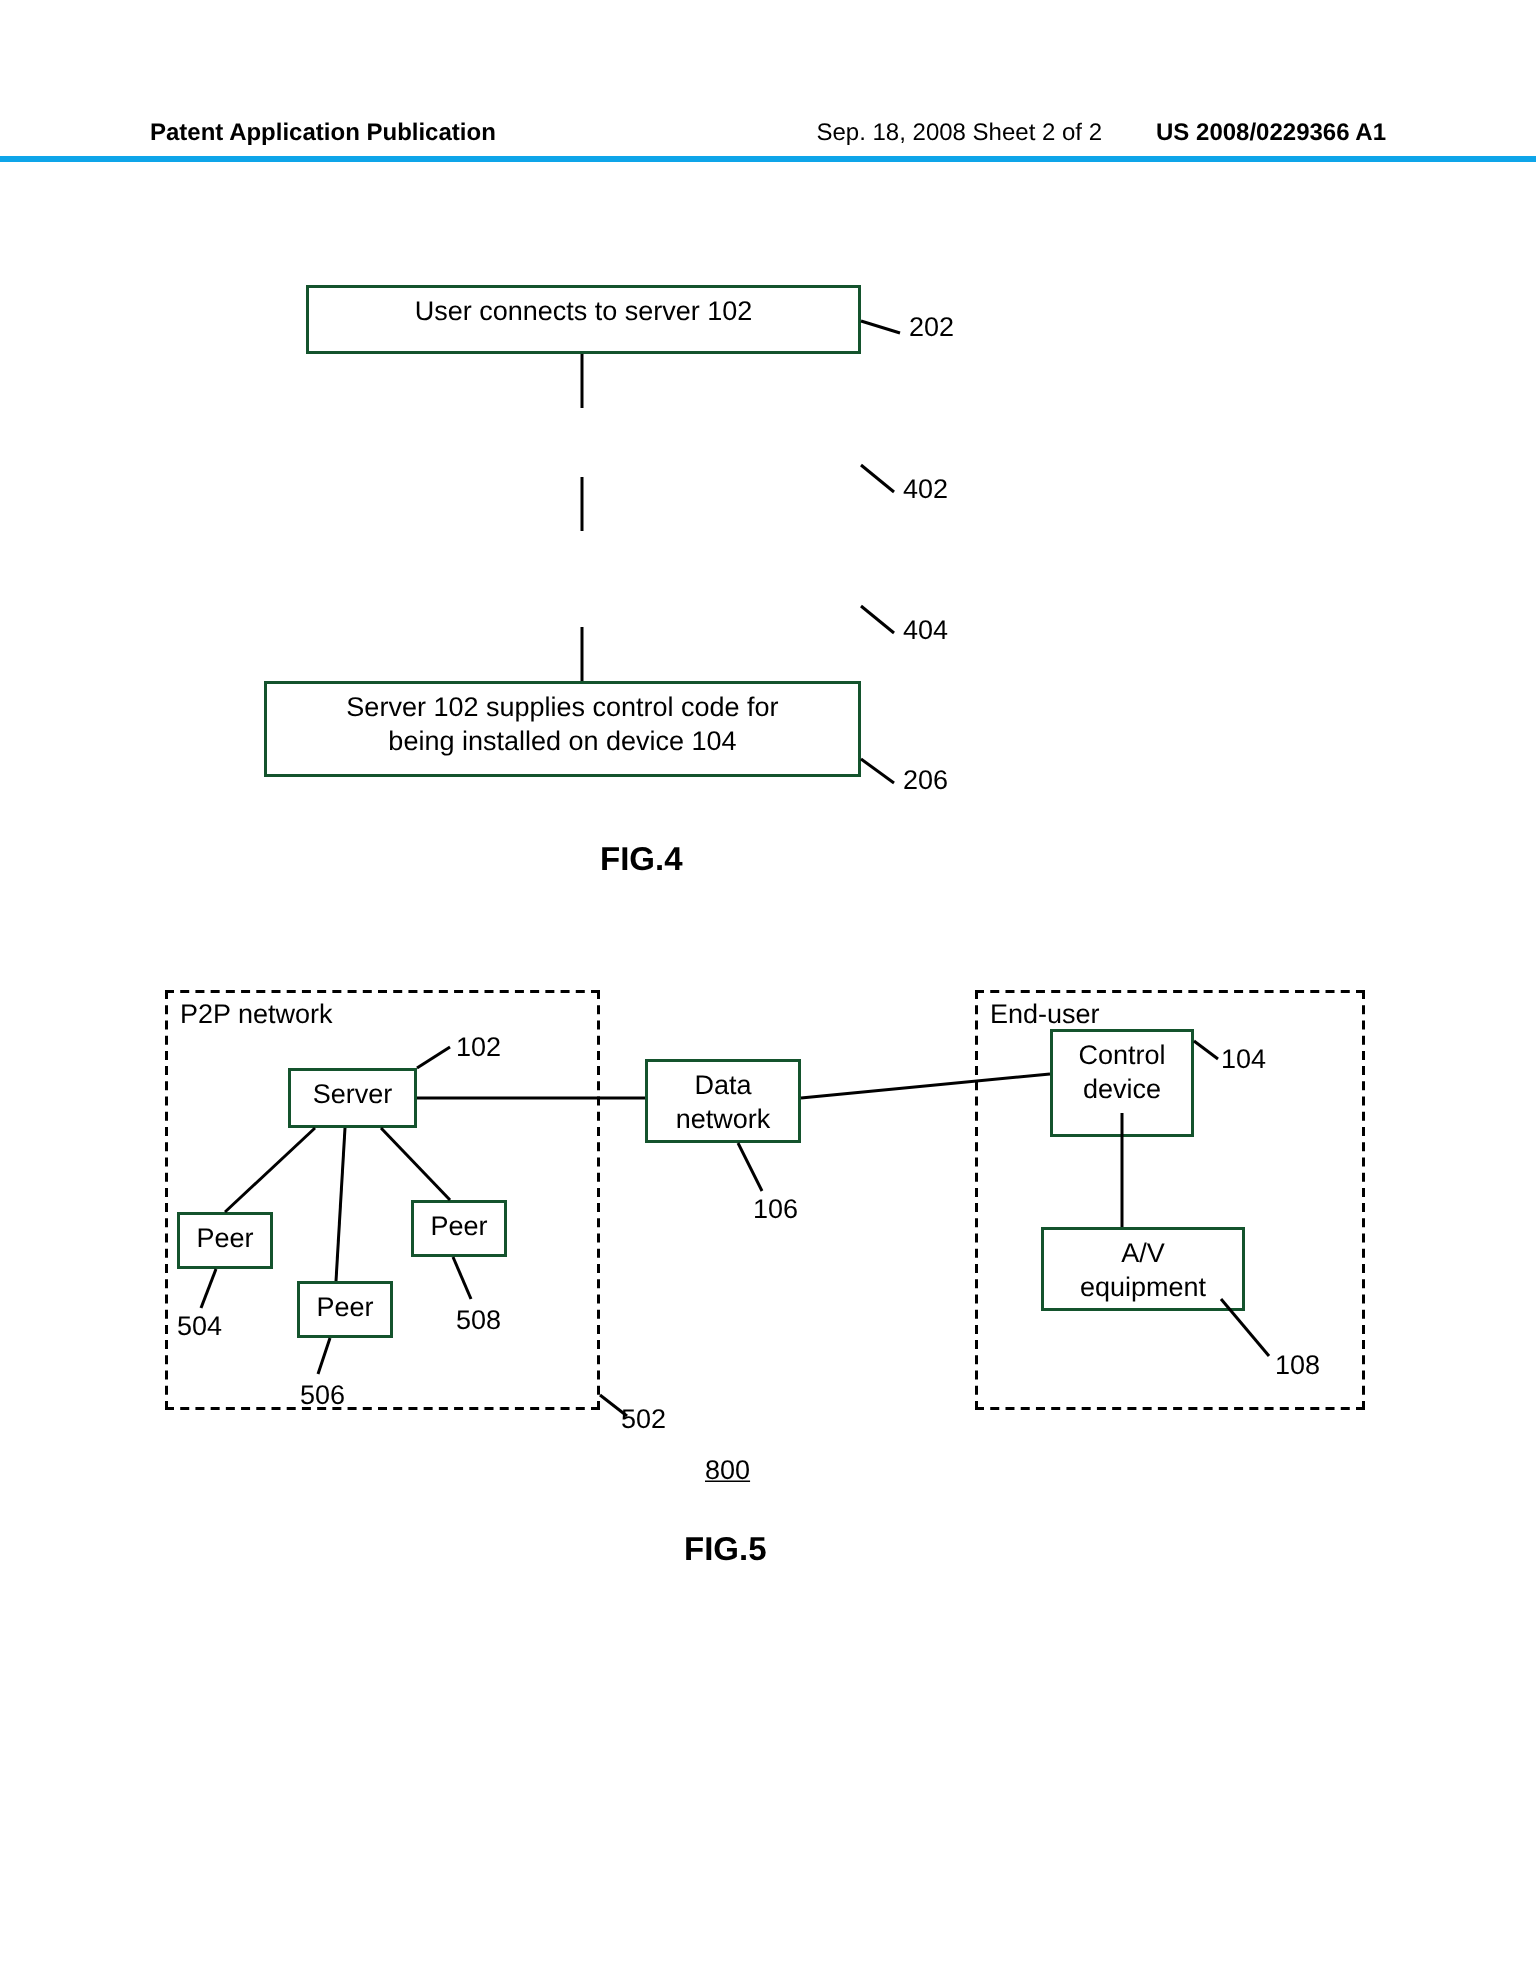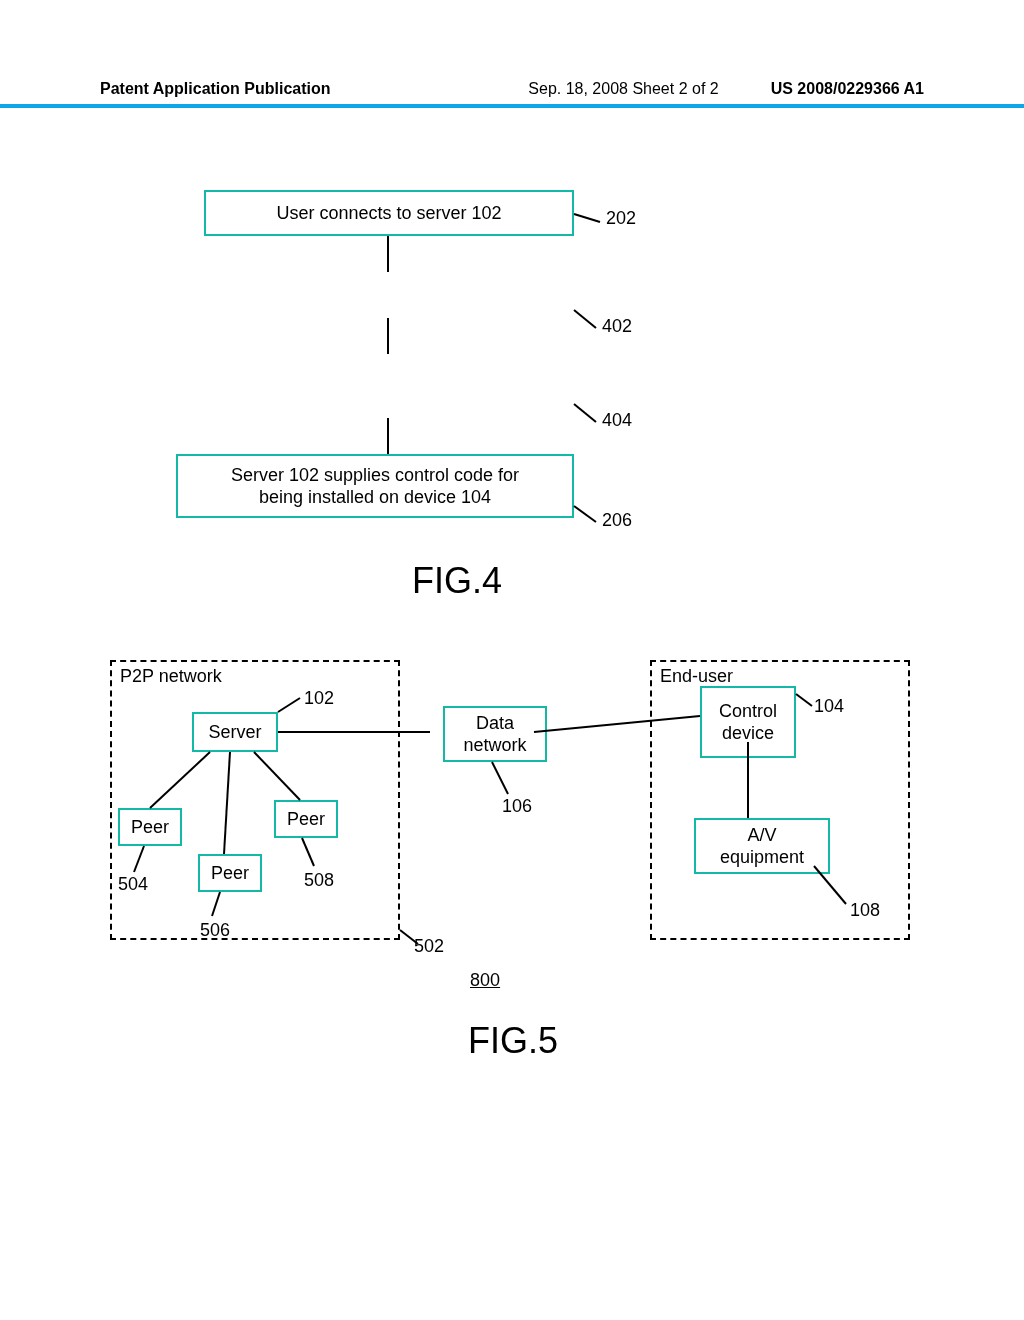--- a/index.html
+++ b/index.html
@@ -21,49 +21,48 @@
     left: 0;
     width: 1024px;
     padding: 0 100px 6px 100px;
     border-bottom: 4px solid #0ea5e9;
     display: flex;
     justify-content: space-between;
     font-size: 16px;
     font-weight: bold;
   }
   .header .mid { font-weight: normal; }
-  .header .right-grp { display: flex; gap: 52px; }
+  .header .right-grp { display: flex; gap: 36px; }
 
   
   .canvas { position: absolute; top: 0; left: 0; width: 1024px; height: 1320px; }
   .box {
     position: absolute;
-    border: 2px solid #14b8a6;
+    border: 2px solid #14532d;
     background: #fff;
     display: flex;
-    align-items: center;
+    align-items: flex-start;
     justify-content: center;
     text-align: center;
     font-size: 18px;
     line-height: 1.25;
     padding: 4px 8px;
   }
   .dashed {
     position: absolute;
     border: 2px dashed #000;
   }
   .lbl {
     position: absolute;
     font-size: 18px;
   }
   .fig {
     position: absolute;
-    font-size: 36px;
-    font-weight: normal;
-    margin-left: 12px;
+    font-size: 22px;
+    font-weight: bold;
   }
   svg.wires {
     position: absolute;
     top: 0; left: 0;
     width: 1024px; height: 1320px;
     pointer-events: none;
   }
   svg.wires line, svg.wires path {
     stroke: #000;
     stroke-width: 2;
@@ -107,21 +106,21 @@
     <span class="lbl" style="left:120px; top:666px;">P2P network</span>
 
     <div class="dashed" style="left:650px; top:660px; width:260px; height:280px;"></div>
     <span class="lbl" style="left:660px; top:666px;">End-user</span>
 
     <div class="box" style="left:192px; top:712px; width:86px; height:40px;">
       <span>Server</span>
     </div>
     <span class="lbl" style="left:304px; top:688px;">102</span>
 
-    <div class="box" style="left:430px; top:706px; width:104px; height:56px; white-space: pre-line; margin-left: 13px;">
+    <div class="box" style="left:430px; top:706px; width:104px; height:56px; white-space: pre-line;">
       <span>Data
 network</span>
     </div>
     <span class="lbl" style="left:502px; top:796px;">106</span>
 
     <div class="box" style="left:700px; top:686px; width:96px; height:72px; white-space: pre-line;">
       <span>Control
 device</span>
     </div>
     <span class="lbl" style="left:814px; top:696px;">104</span>

